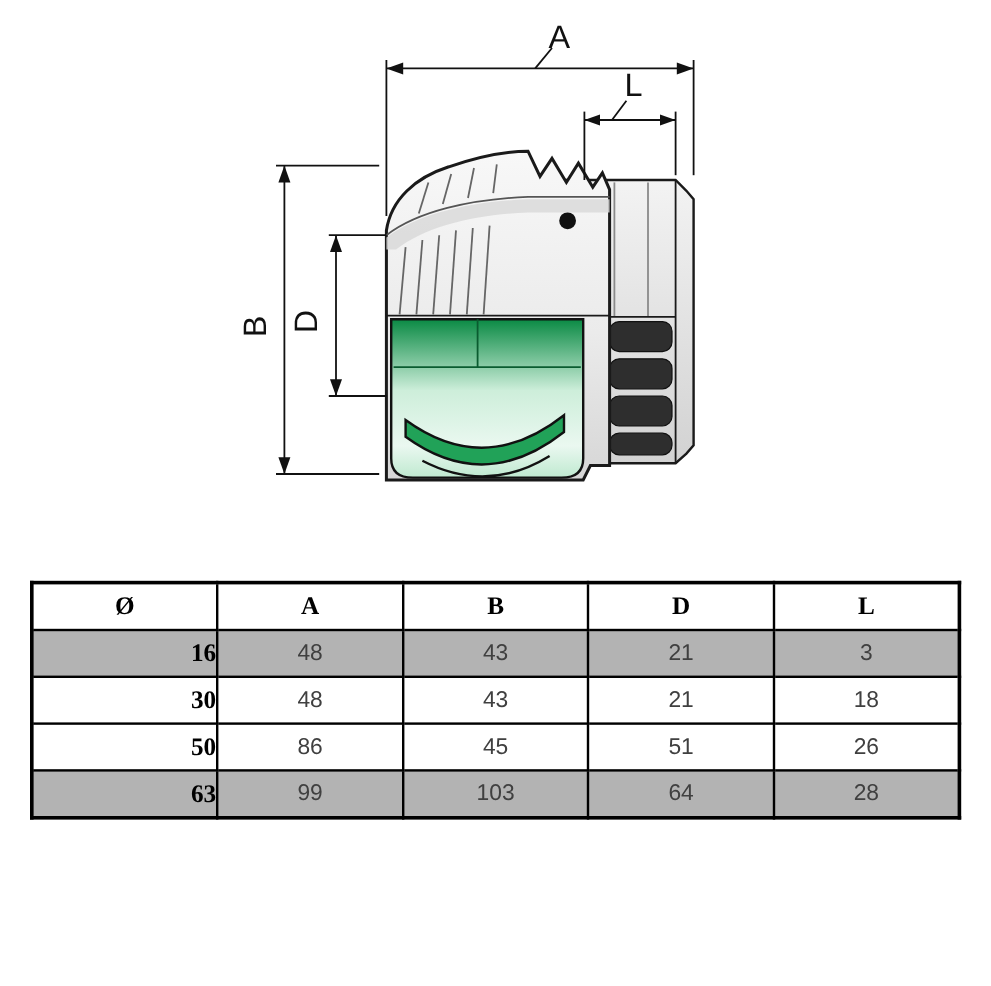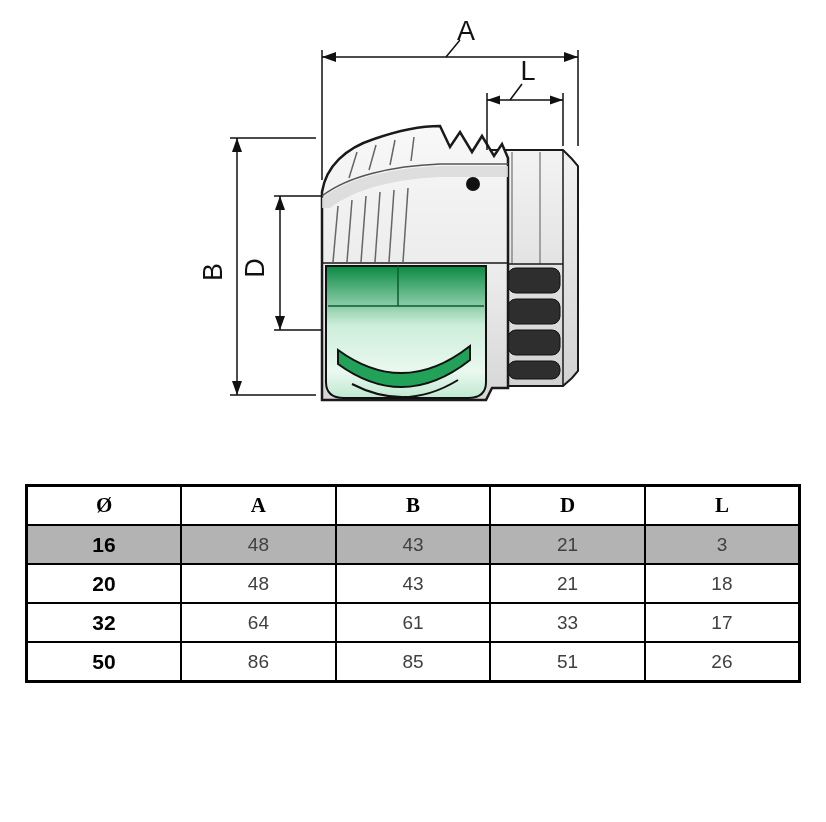--- a/index.html
+++ b/index.html
@@ -46,24 +46,25 @@
     background: #ffffff;
     color: #000;
   }
   .dims td {
     font-family: "Liberation Sans", sans-serif;
     font-size: 19px;
     color: #404040;
     background: #ffffff;
   }
   .dims td.dia {
-    font-family: Liberation Sans, sans-serif;
+    font-family: Liberation Serif, serif;
     font-weight: 700;
     font-size: 21px;
     color: #000;
+    text-align: right;
   }
   .dims tr.gray td { background: #b3b3b3; }
 </style>
 </head>
 <body>
 
 <div class="page">
 
   <div class="drawing-wrap">
     <svg width="826" height="462" viewBox="0 0 826 462" xmlns="http://www.w3.org/2000/svg">
@@ -192,36 +193,36 @@
     </thead>
     <tbody>
       <tr class="gray">
         <td class="dia">16</td>
         <td>48</td>
         <td>43</td>
         <td>21</td>
         <td>3</td>
       </tr>
       <tr>
-        <td class="dia">20</td>
+        <td class="dia">30</td>
         <td>48</td>
         <td>43</td>
         <td>21</td>
         <td>18</td>
       </tr>
       <tr>
-        <td class="dia">32</td>
-        <td>64</td>
-        <td>61</td>
-        <td>33</td>
-        <td>17</td>
-      </tr>
-      <tr>
         <td class="dia">50</td>
         <td>86</td>
-        <td>85</td>
+        <td>45</td>
         <td>51</td>
         <td>26</td>
       </tr>
+      <tr class="gray">
+        <td class="dia">63</td>
+        <td>99</td>
+        <td>103</td>
+        <td>64</td>
+        <td>28</td>
+      </tr>
     </tbody>
   </table>
 
 </div>
 
 </body></html>

